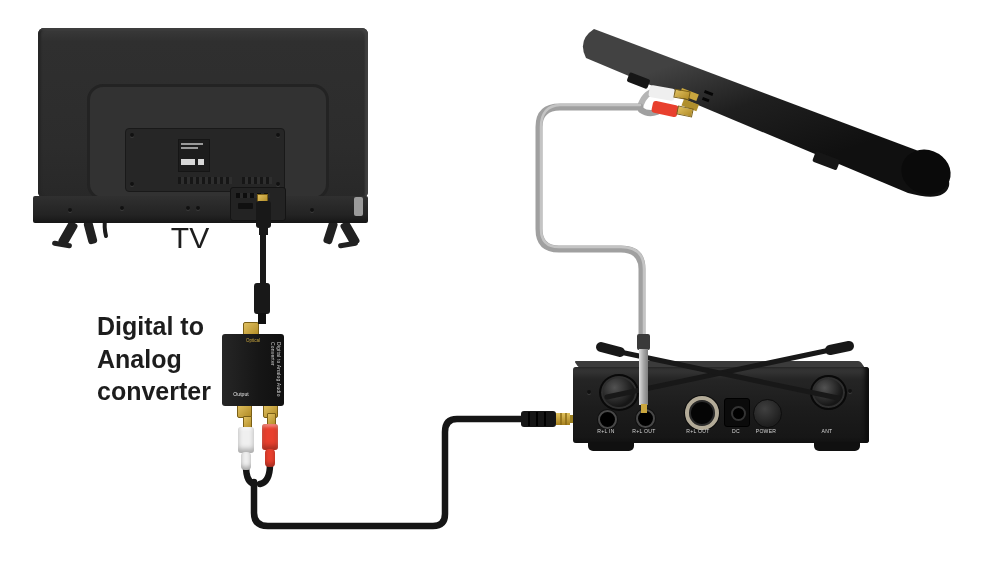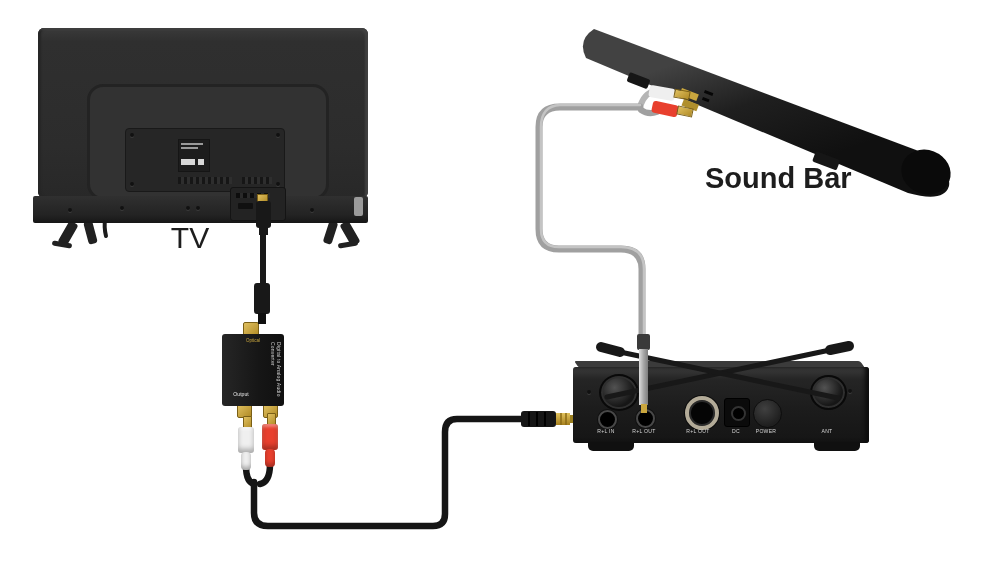--- a/index.html
+++ b/index.html
@@ -162,20 +162,23 @@
     <div class="abs gold" style="left:26px;top:6px;width:9px;height:8px"></div>
   </div>
   <div class="abs z6 label tv-label">TV</div>
 
   <div class="abs z5 opt" style="left:256px;top:201px;width:15px;height:27px;border-radius:3px"></div>
   <div class="abs z5 opt" style="left:259px;top:227px;width:9px;height:8px"></div>
   <div class="abs z5 opt" style="left:260px;top:234px;width:6px;height:50px"></div>
   <div class="abs z5 opt" style="left:254px;top:283px;width:16px;height:31px;border-radius:3px"></div>
   <div class="abs z5" style="left:258px;top:313px;width:8px;height:11px;background:#0f0f0f"></div>
 
+  <div class="abs z6 label dac-label">Digital to
+Analog
+converter</div>
   <div class="abs z2 gold" style="left:243px;top:322px;width:14px;height:13px;border-radius:2px"></div>
   <div class="abs z3 dac-box">
     <div class="abs dac-top-label">Optical</div>
     <div class="abs dac-side-text">Digital to Analog Audio Converter</div>
     <div class="abs dac-output">Output</div>
   </div>
   <div class="abs z2 gold rca-jack" style="left:237px;top:404px"></div>
   <div class="abs z2 gold rca-jack" style="left:263px;top:404px"></div>
   <div class="abs z4 gold rca-tip" style="left:243px;top:416px"></div>
   <div class="abs z4 gold rca-tip" style="left:267px;top:413px"></div>
@@ -229,15 +232,14 @@
   </svg>
 
   <div class="abs z6" style="left:649px;top:87px;width:26px;height:12px;border-radius:3px;transform:rotate(10deg)">
     <div style="width:100%;height:100%;border-radius:3px" class="white"></div>
   </div>
   <div class="abs z6 gold" style="left:674px;top:90px;width:14px;height:7px;transform:rotate(10deg)"></div>
   <div class="abs z6" style="left:652px;top:103px;width:26px;height:12px;border-radius:3px;transform:rotate(12deg)">
     <div style="width:100%;height:100%;border-radius:3px" class="red"></div>
   </div>
   <div class="abs z6 gold" style="left:677px;top:107px;width:14px;height:7px;transform:rotate(12deg)"></div>
-  <div class="abs z6 label sb-label">Sound Bar</div>
 
 </div>
 
 </body></html>

